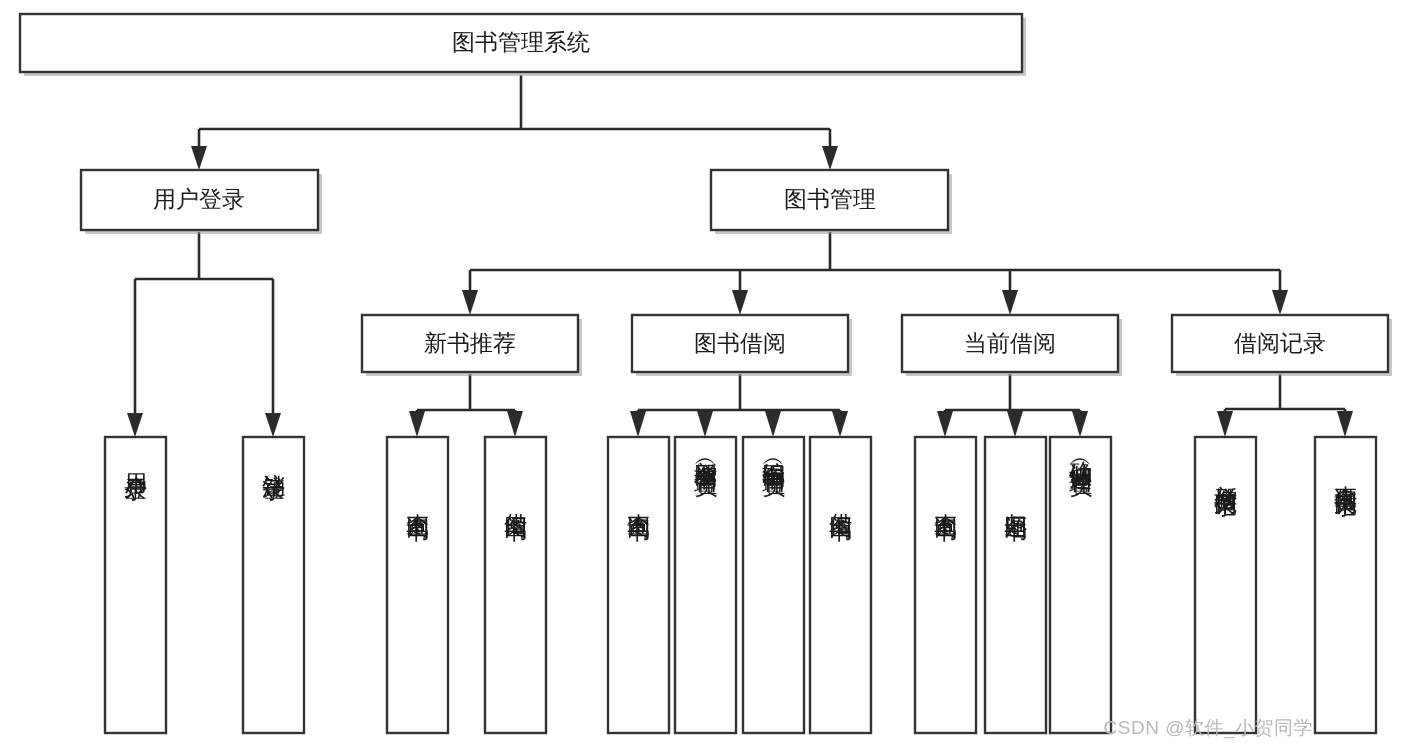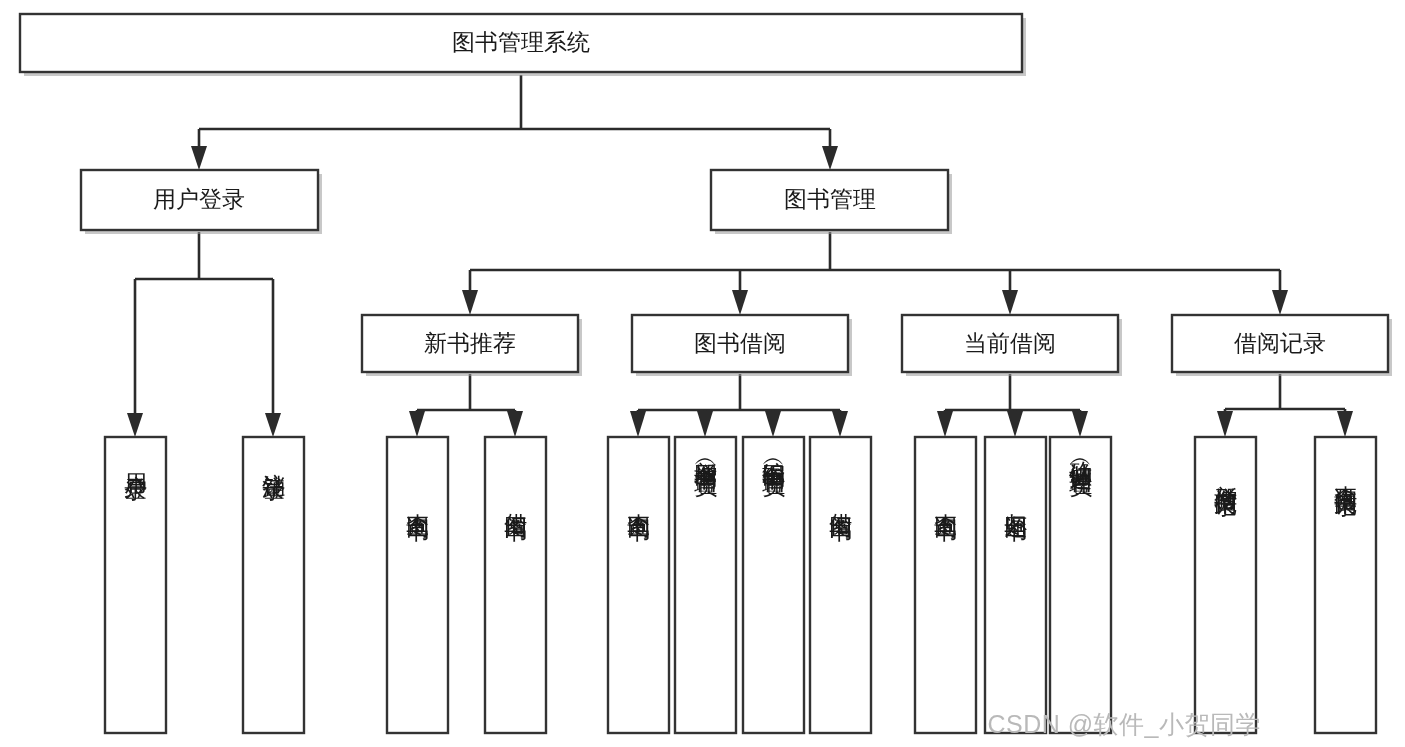--- a/index.html
+++ b/index.html
@@ -11,20 +11,21 @@
     width: 1405px;
     height: 747px;
     font-family: "Liberation Sans", "DejaVu Sans", sans-serif;
     overflow: hidden;
   }
   #diagram-root {
     position: relative;
     width: 1269px;
     height: 747px;
     background: #ffffff;
+    padding-left: 44px;
   }
   svg#flow {
     position: absolute;
     left: 0;
     top: 0;
     width: 1405px;
     height: 747px;
   }
   .node-rect {
     fill: #ffffff;
@@ -63,24 +64,24 @@
     text-orientation: upright;
     font-family: "Liberation Sans", "DejaVu Sans", sans-serif;
     font-size: 23px;
     line-height: 1.02;
     color: #1a1a1a;
     letter-spacing: 2px;
     white-space: nowrap;
   }
   .watermark {
     position: absolute;
-    right: 8px;
+    right: 0;
     bottom: 6px;
     font-family: "Liberation Sans", "DejaVu Sans", sans-serif;
-    font-size: 25px;
+    font-size: 19px;
     color: #b9b9b9;
     letter-spacing: 0.5px;
     white-space: nowrap;
     margin-left: 28px;
   }
 </style>
 </head>
 <body>
 
 <div id="diagram-root">

